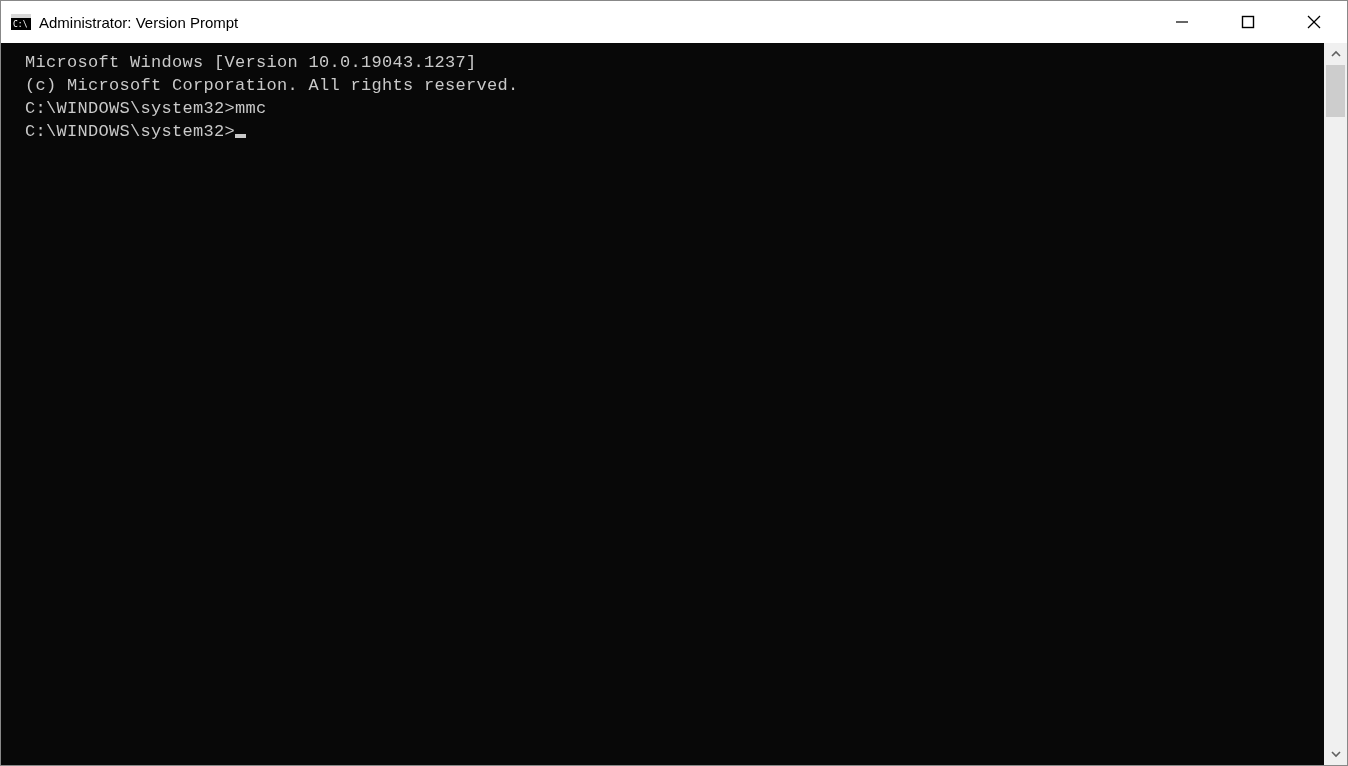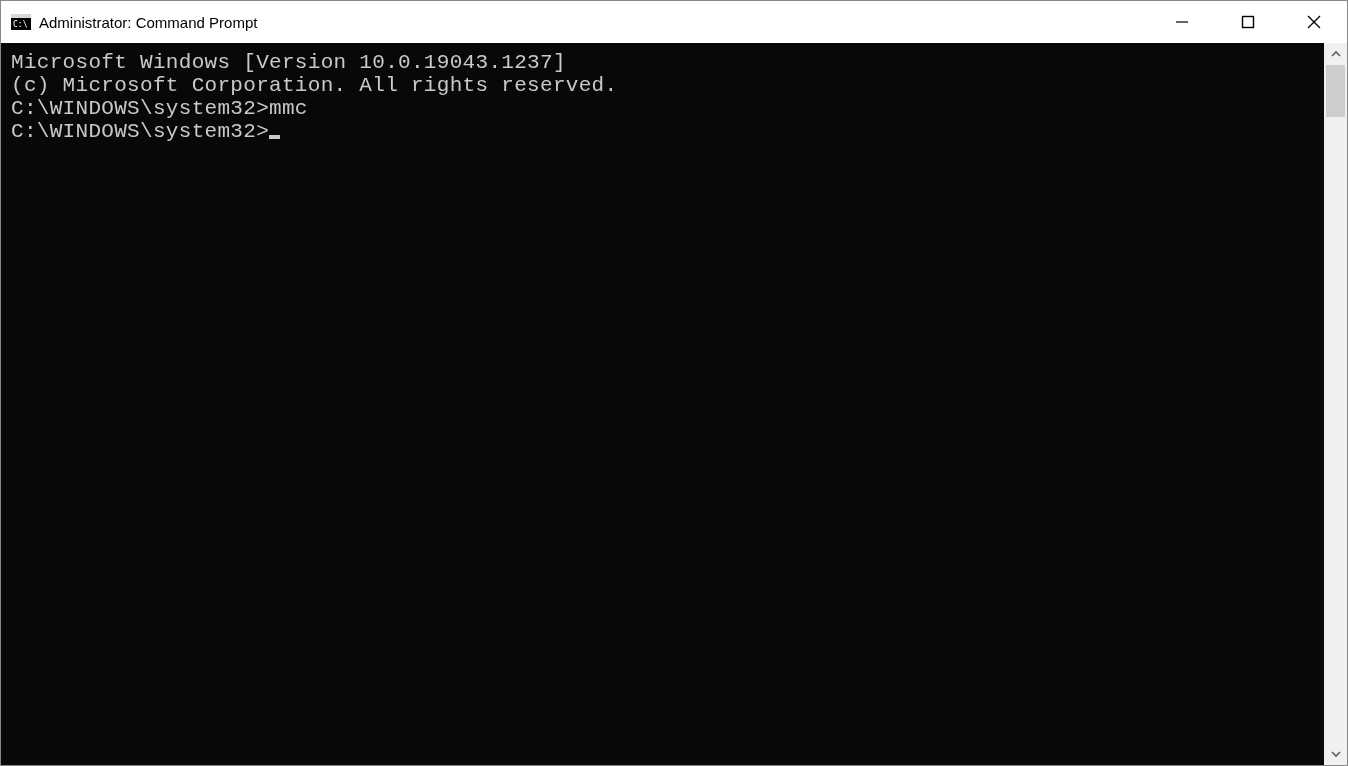--- a/index.html
+++ b/index.html
@@ -60,23 +60,23 @@
     .content-row {
       flex: 1 1 auto;
       display: flex;
       min-height: 0;
     }
     .terminal {
       flex: 1 1 auto;
       background: #080808;
       color: #c9c9c9;
       font-family: Consolas, "Courier New", monospace;
-      font-size: 21px;
+      font-size: 17px;
       line-height: 23px;
-      padding: 8px 0 0 10px;
+      padding: 8px 0 0 24px;
       white-space: pre;
       overflow: hidden;
       letter-spacing: 0.3px;
       position: relative;
     }
     .term-line { display: block; }
     .cursor {
       display: inline-block;
       width: 11px;
       height: 4px;
@@ -116,21 +116,21 @@
 
 <div class="window">
   <div class="titlebar">
     <span class="app-icon">
       <svg width="20" height="16" viewBox="0 0 20 16">
         <rect x="0" y="0" width="20" height="16" fill="#000"></rect>
         <rect x="0" y="0" width="20" height="4" fill="#d8d8d8"></rect>
         <text x="2" y="13" font-size="8" font-family="Consolas,monospace" fill="#fff">C:\</text>
       </svg>
     </span>
-    <span class="title-text">Administrator: Command Prompt</span>
+    <span class="title-text">Administrator: Version Prompt</span>
     <span class="titlebar-spacer"></span>
     <div class="window-controls">
       <div class="win-btn">
         <svg width="14" height="14" viewBox="0 0 14 14">
             <line x1="1" y1="7" x2="13" y2="7" stroke="#000" stroke-width="1.2"></line>
           </svg>
       </div>
       <div class="win-btn">
         <svg width="14" height="14" viewBox="0 0 14 14">
             <rect x="1.5" y="1.5" width="11" height="11" fill="none" stroke="#000" stroke-width="1.4"></rect>

